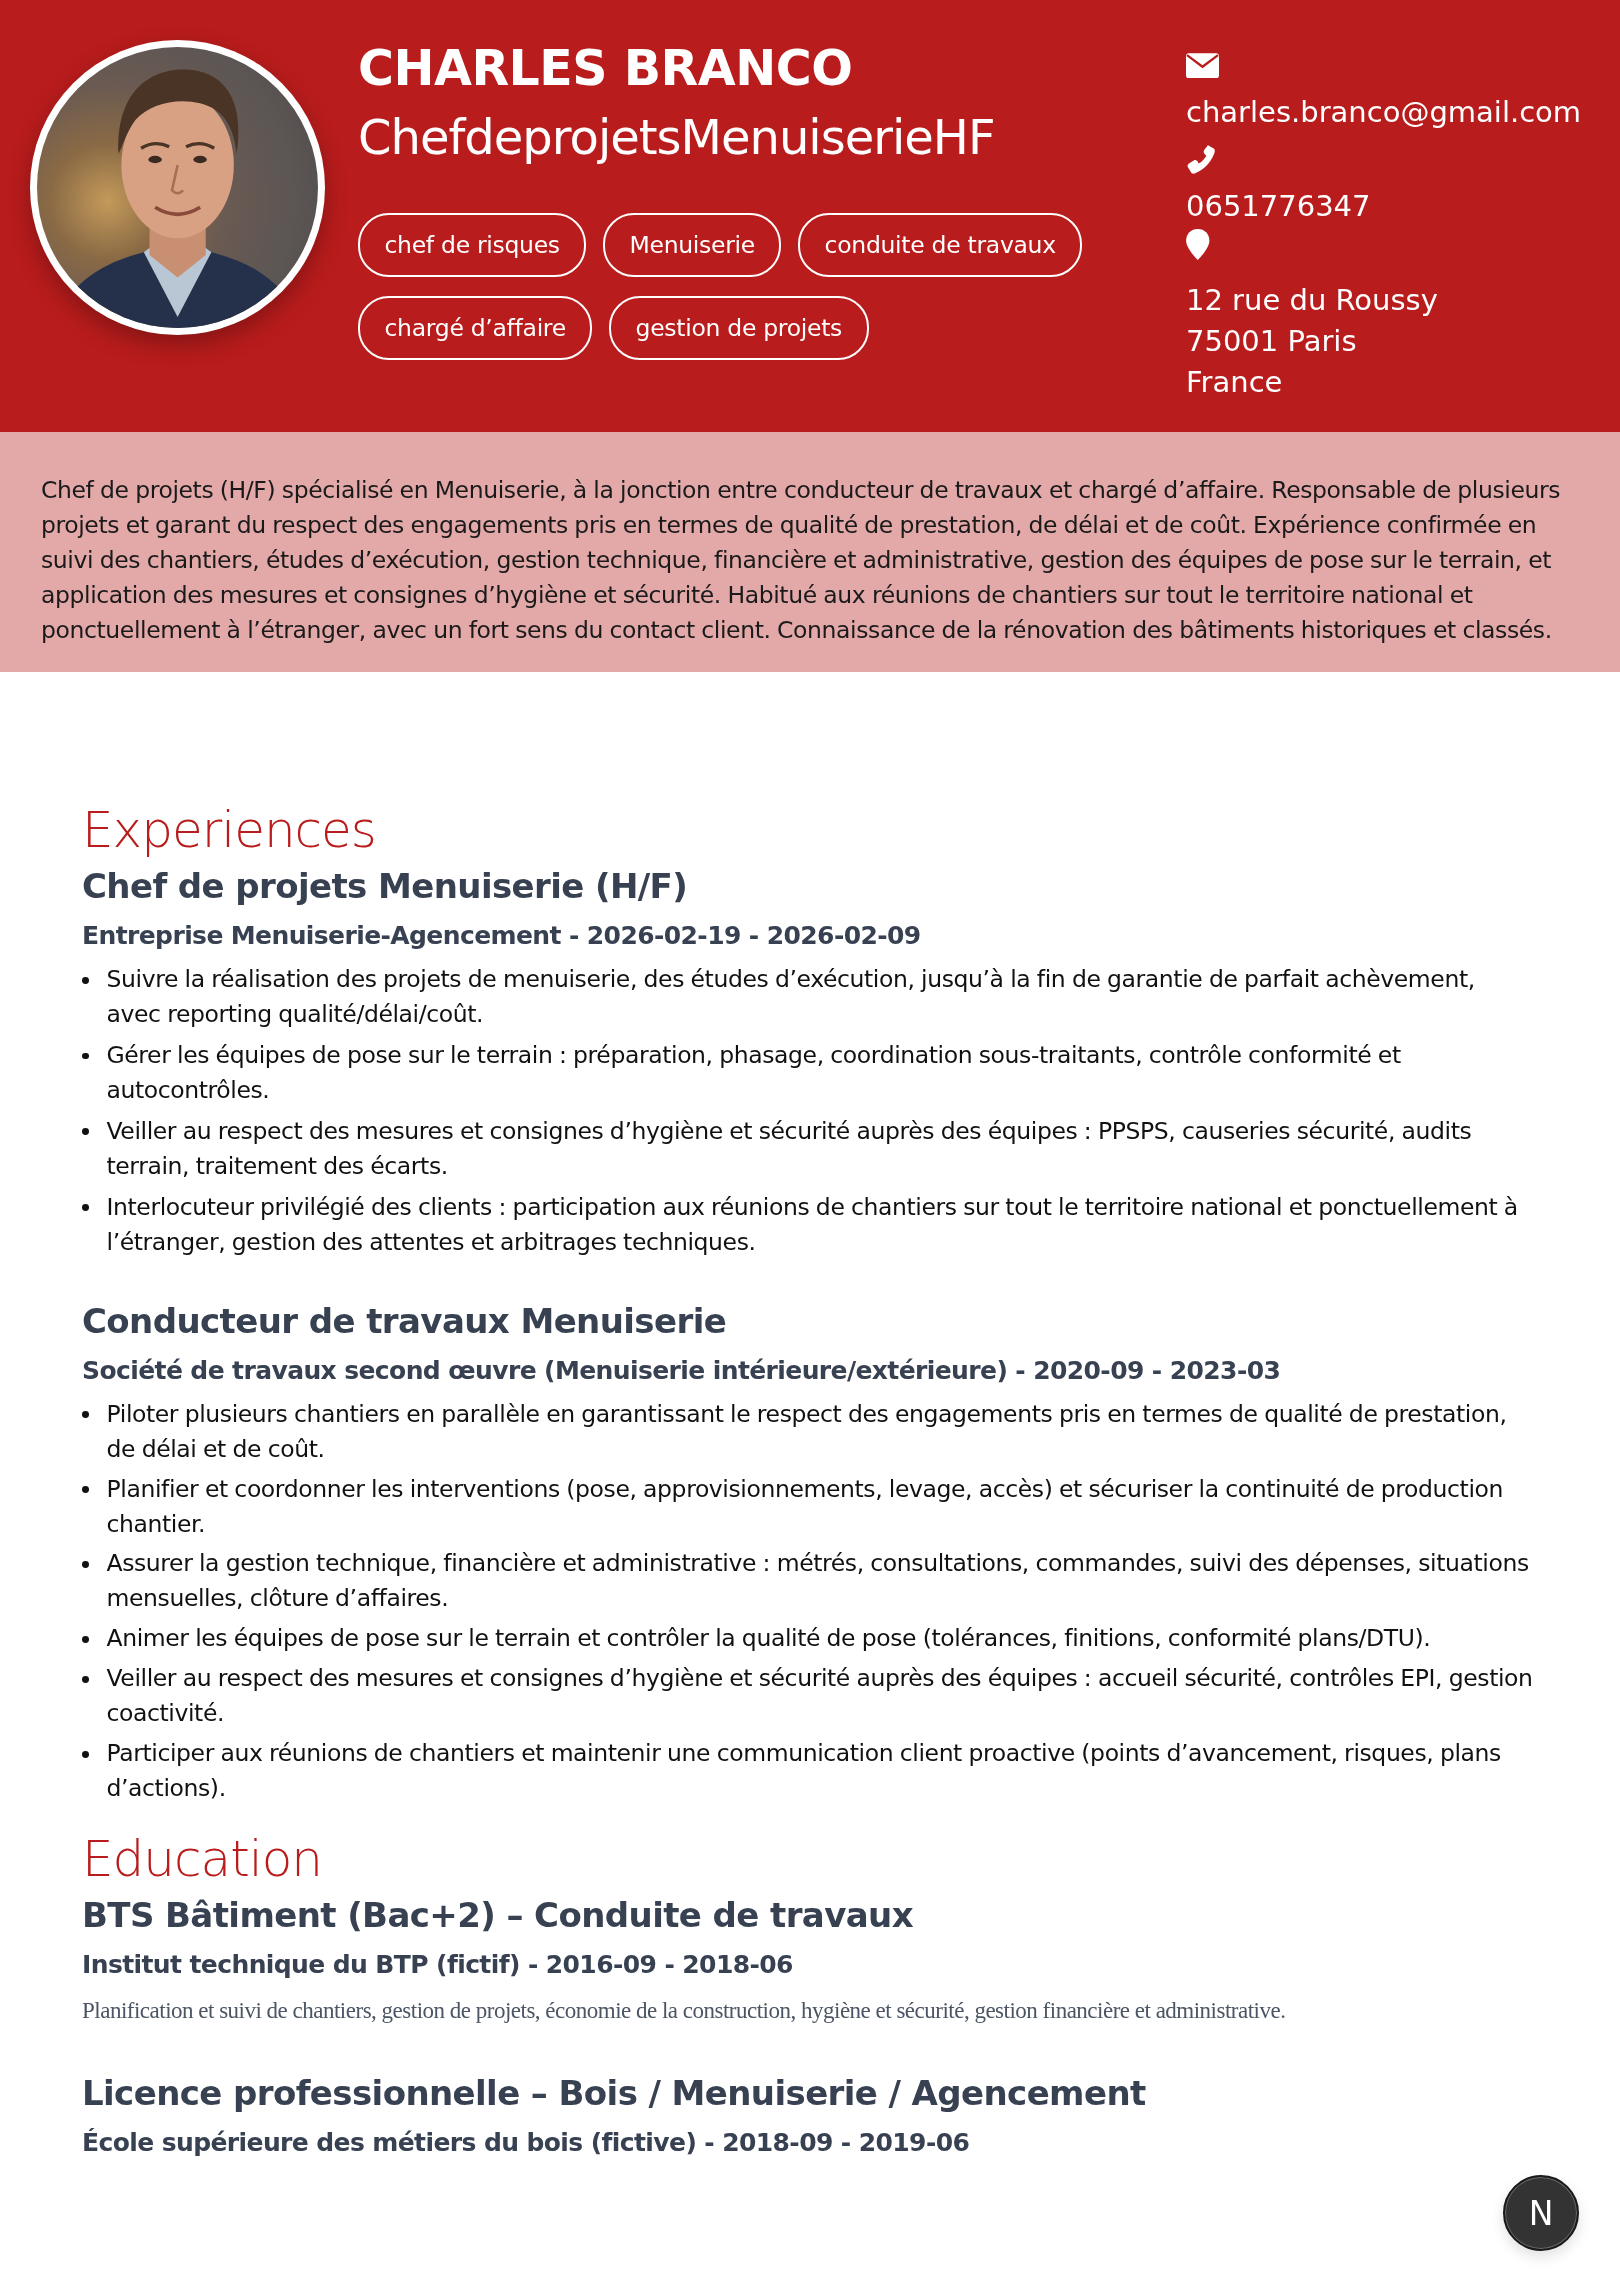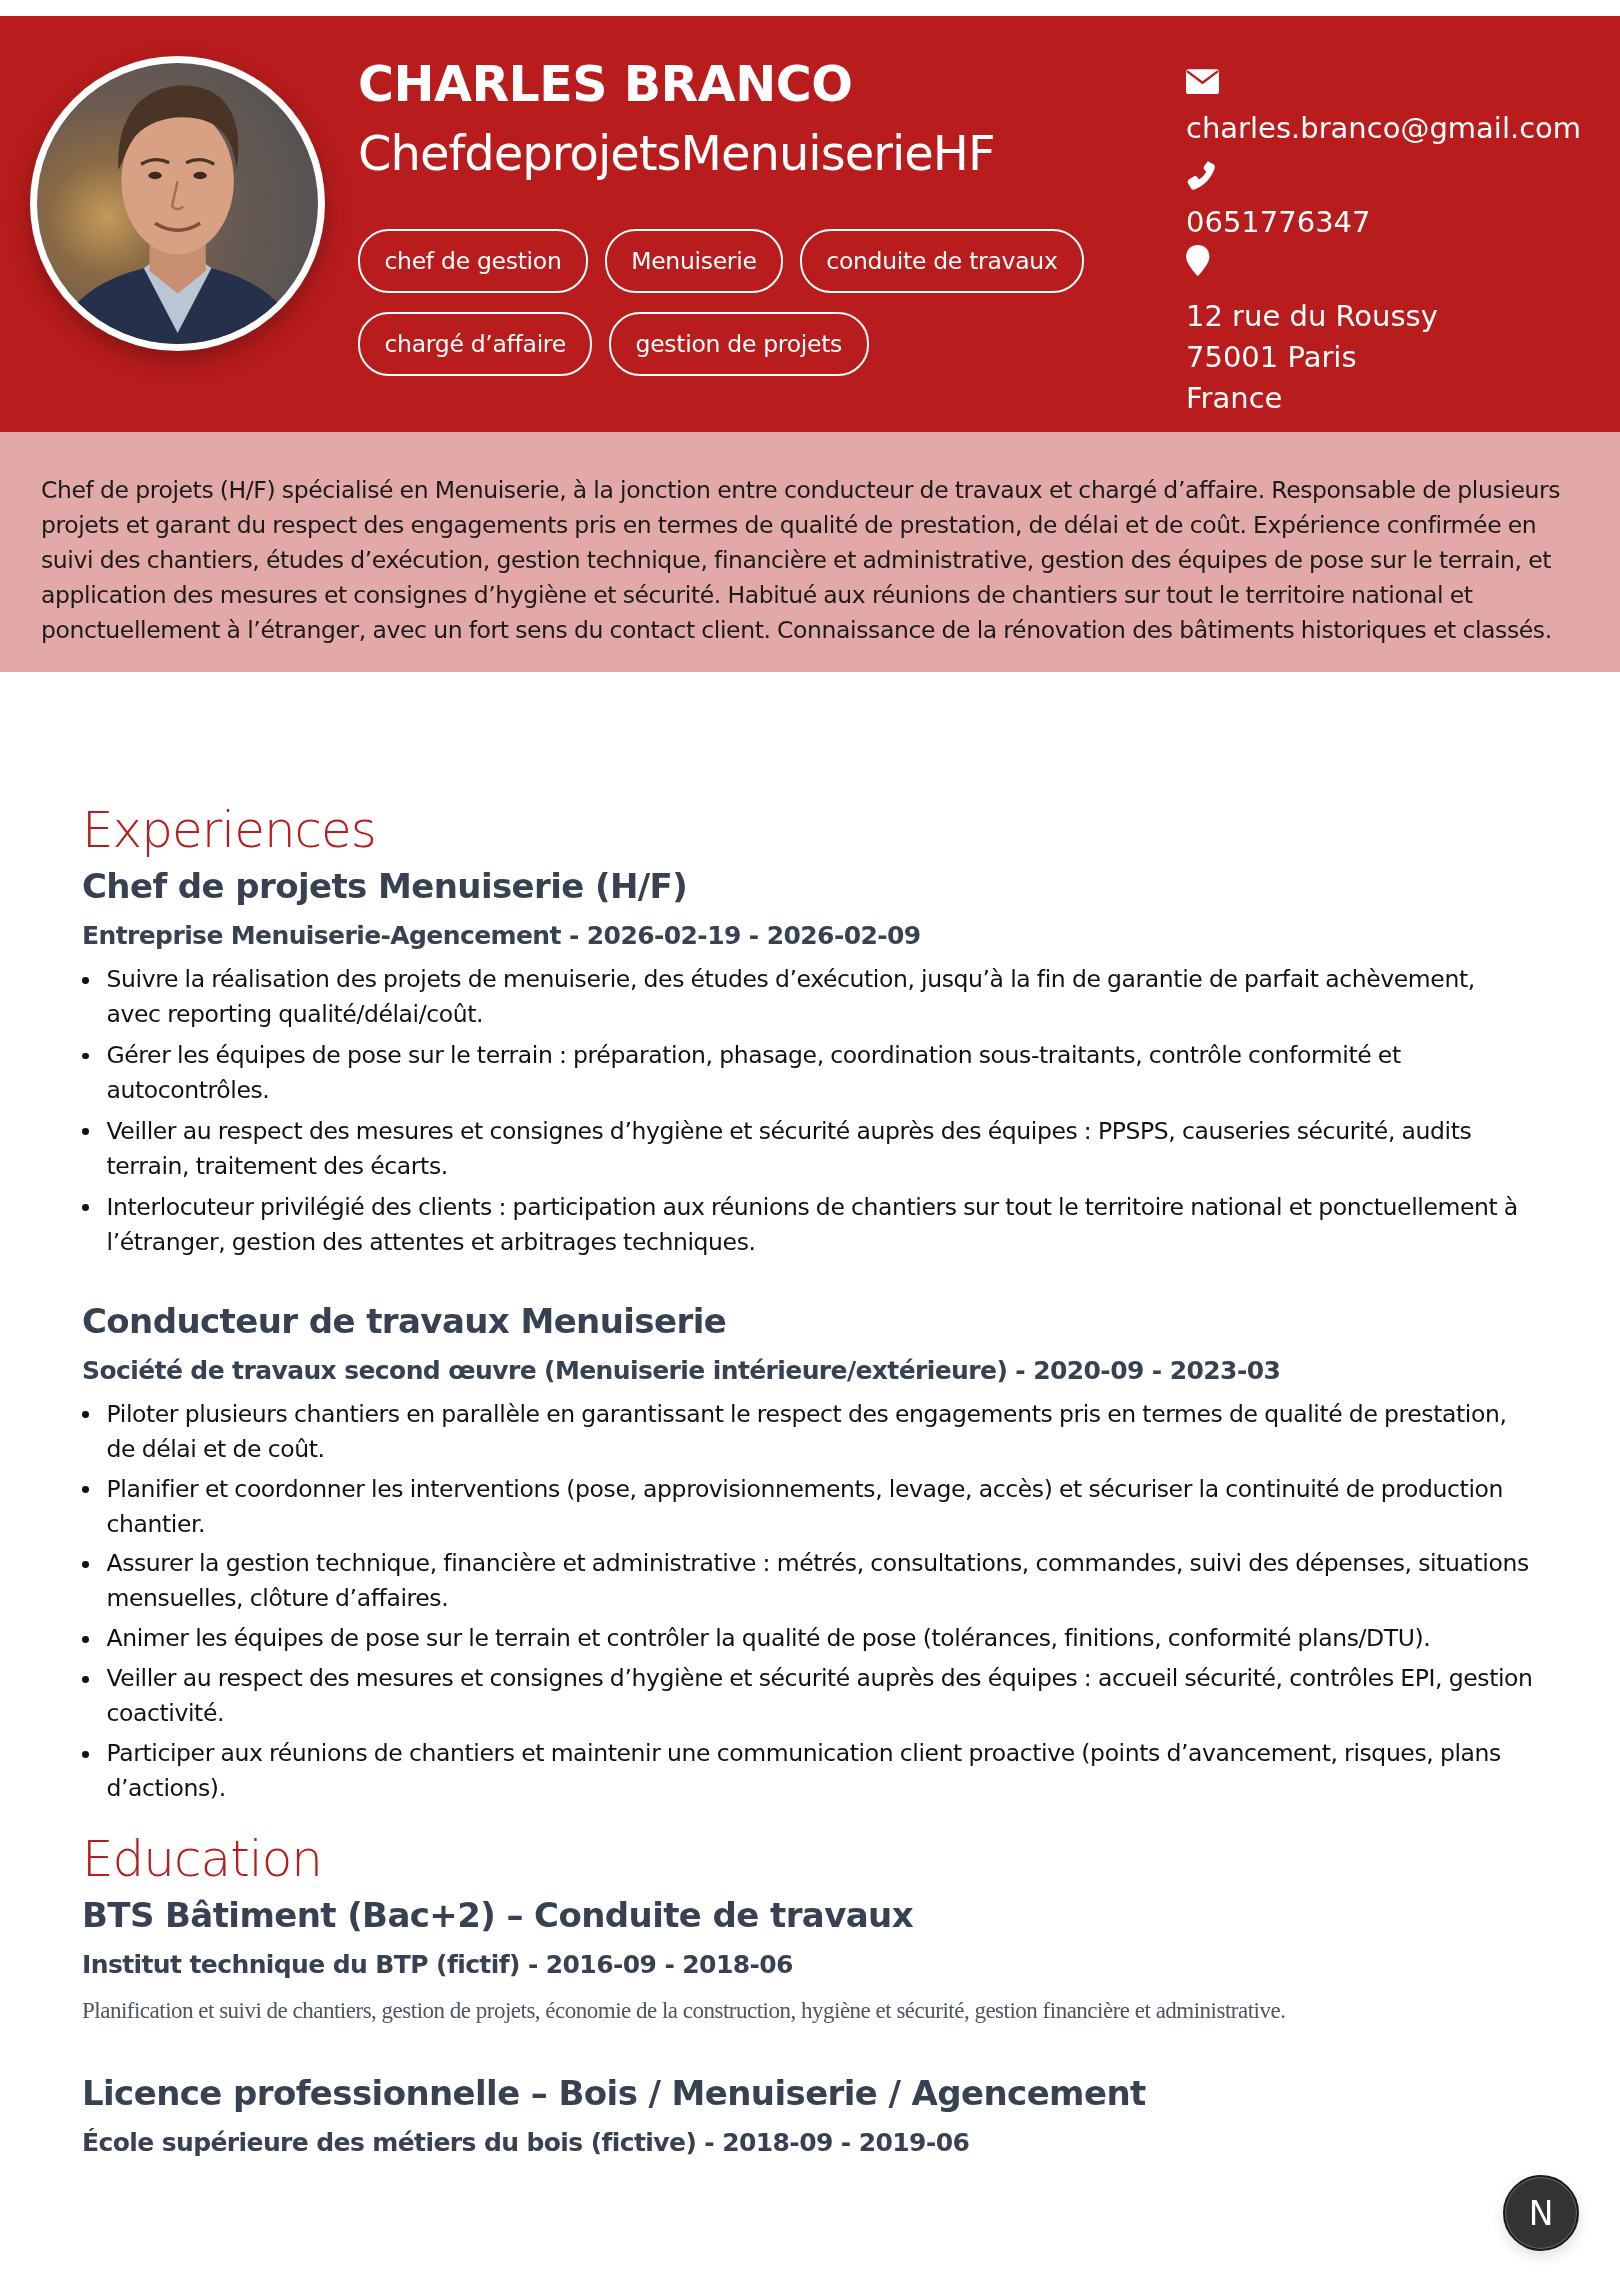--- a/index.html
+++ b/index.html
@@ -1,21 +1,21 @@
 <!DOCTYPE html>
 <html><head>
   <meta charset="utf-8">
   <style>
     * { box-sizing: border-box; margin: 0; padding: 0; }
     html, body { width: 1620px; height: 2293px; background: #ffffff; overflow: hidden; }
     body { font-family: "Liberation Sans", "DejaVu Sans", sans-serif; color: #111; position: relative; }
 
     
     .header {
-      position: absolute; left: 0; top: 16px; width: 1620px; height: 432px;
+      position: absolute; left: 0; top: 0; width: 1620px; height: 432px;
       background: #B91C1C; color: #fff;
     }
     .photo-wrap {
       position: absolute; left: 30px; top: 40px; width: 295px; height: 295px;
       border-radius: 50%; background: #fff; padding: 6.9px;
       box-shadow: 0 9.8px 23.5px rgba(0,0,0,0.28);
     }
     .photo {
       width: 100%; height: 100%; border-radius: 50%; overflow: hidden; position: relative;
       background: radial-gradient(circle at 25% 55%, #c49a5a 0%, #8a6a45 22%, #6a5a52 45%, #5c5654 70%, #4d4a4a 100%);
@@ -130,21 +130,21 @@
 
         <path d="M42 57 Q50 62 58 57" stroke="#8a4a3a" stroke-width="1.3" fill="none"></path>
       </svg>
     </div>
   </div>
 
   <h1 class="name">CHARLES BRANCO</h1>
   <h2 class="title">ChefdeprojetsMenuiserieHF</h2>
 
   <div class="tags">
-    <span class="tag">chef de gestion</span>
+    <span class="tag">chef de risques</span>
     <span class="tag">Menuiserie</span>
     <span class="tag">conduite de travaux</span>
     <span class="tag">chargé d’affaire</span>
     <span class="tag">gestion de projets</span>
   </div>
 
   <div class="contact">
     <div class="contact-row">
       <span class="contact-icon">
         <svg width="33" height="25.5" viewBox="0 0 34 26">

